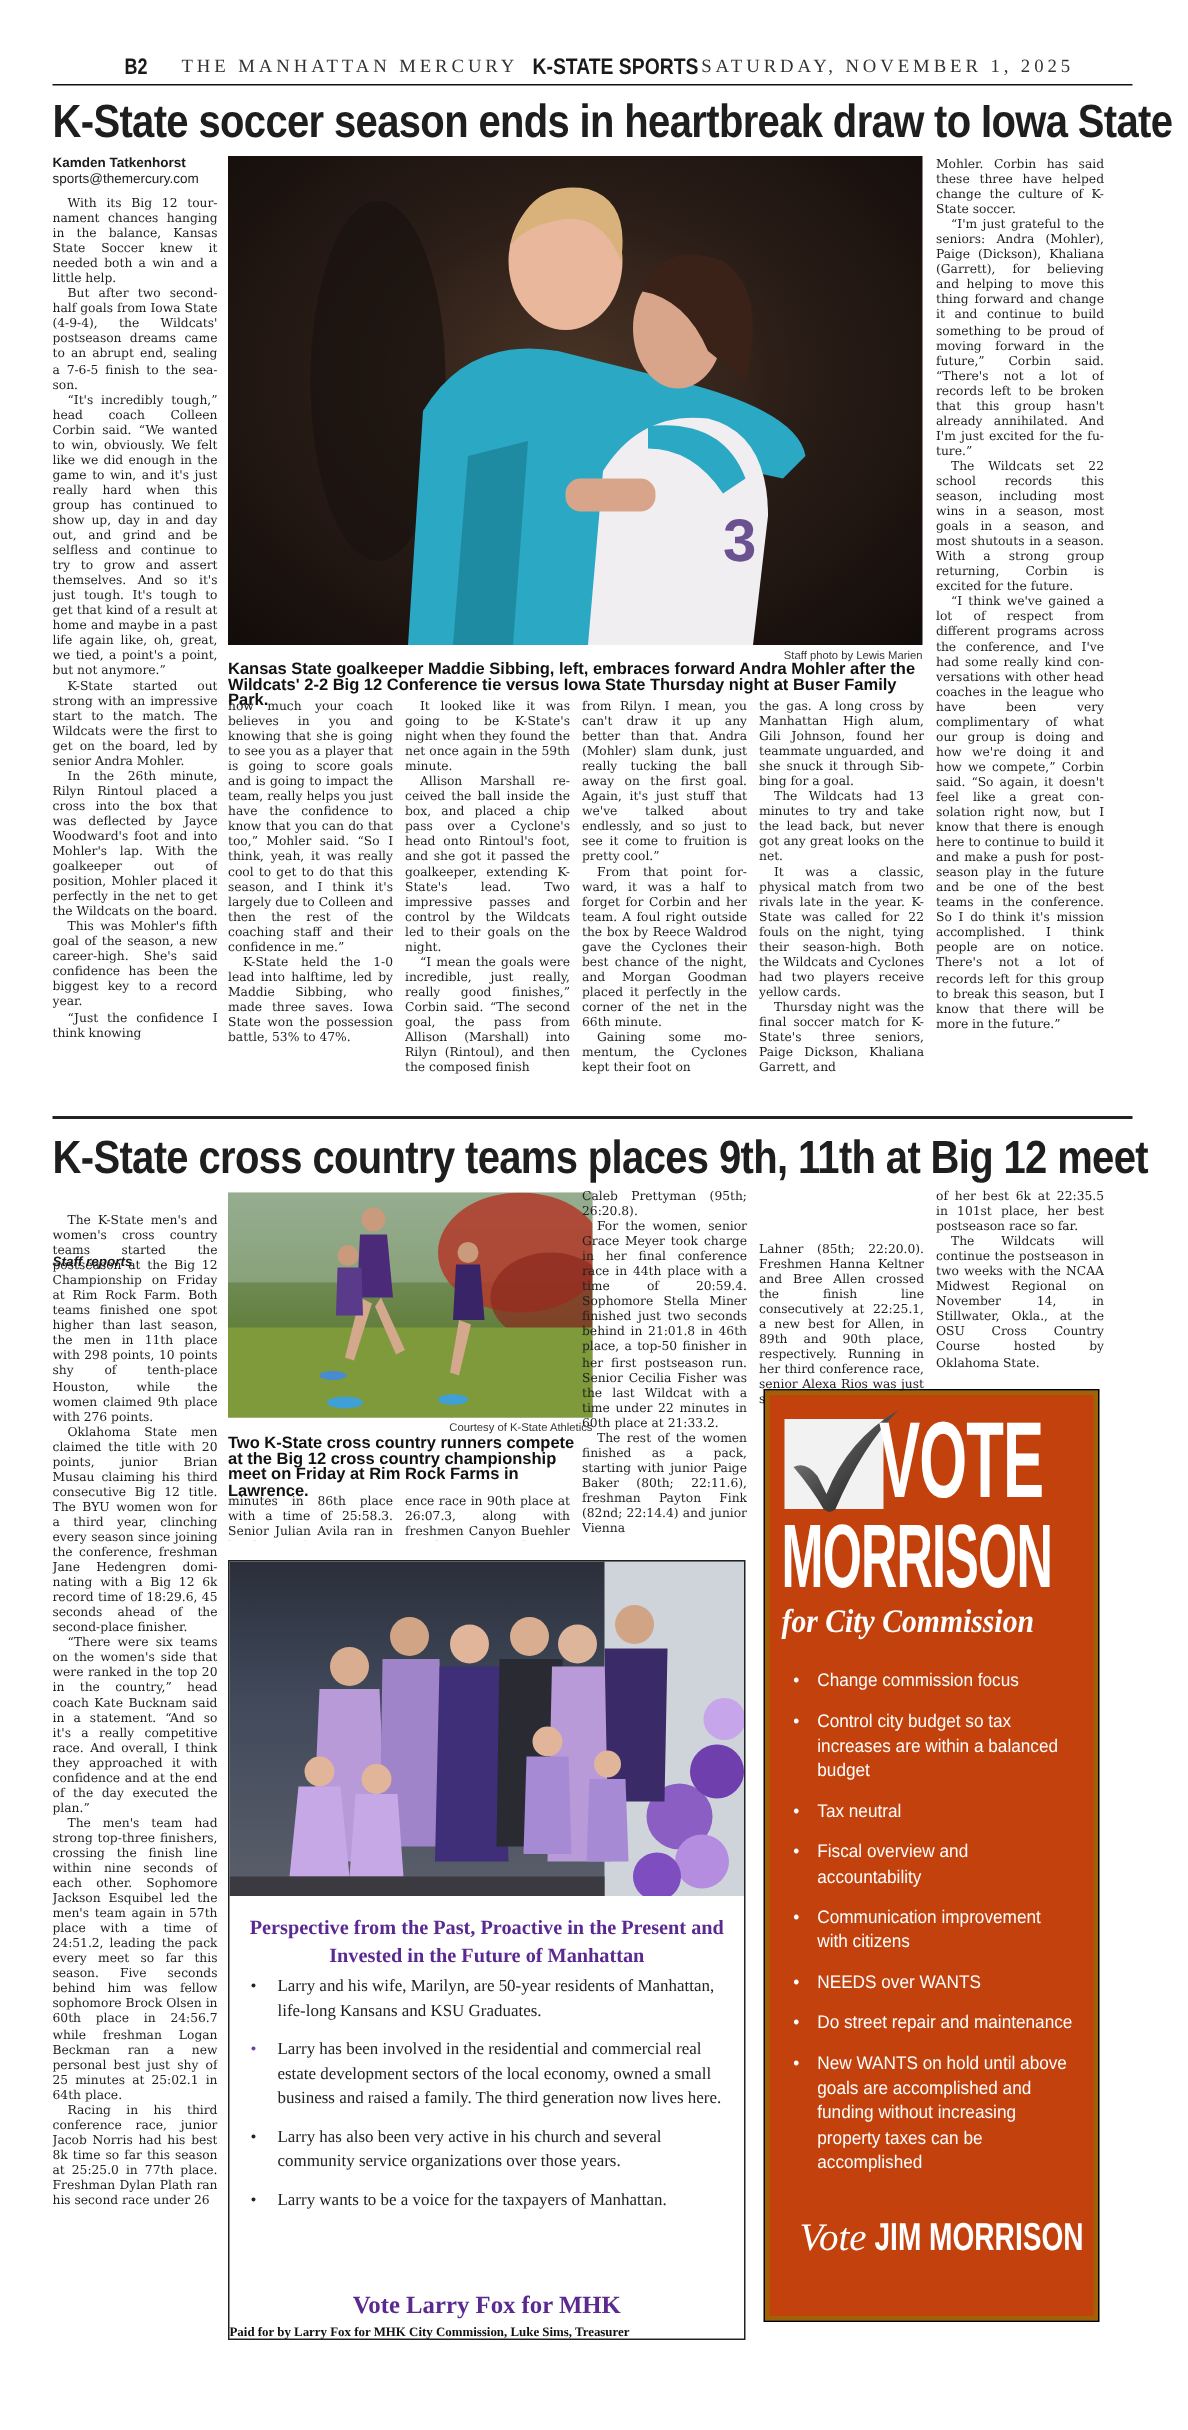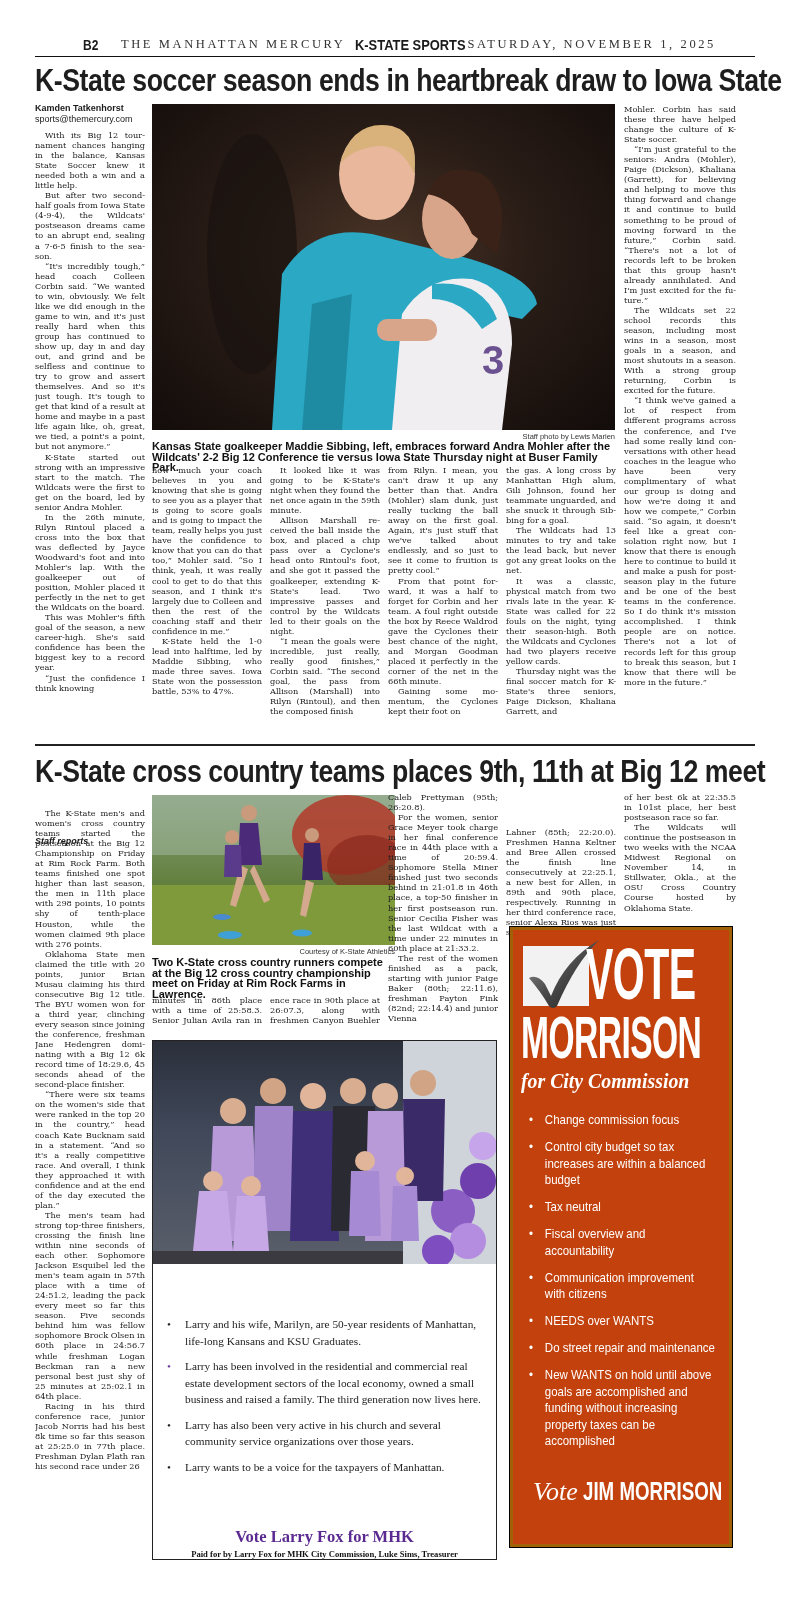--- a/index.html
+++ b/index.html
@@ -30,21 +30,21 @@
 
   
   .fox-ad { position: absolute; left: 152px; top: 1040px; width: 345px; height: 520px; border: 1px solid #222; background: #fff; }
   .fox-photo { position: absolute; left: 0; top: 0; width: 343px; height: 223px; overflow: hidden; }
   .fox-head { position: absolute; left: 0; top: 234px; width: 343px; text-align: center; font-family: "Liberation Serif", serif; font-weight: bold; font-size: 13.5px; line-height: 19px; color: #5b2a91; }
   .fox-list { position: absolute; left: 10px; top: 275px; width: 330px; list-style: none; font-family: "Liberation Serif", serif; font-size: 11.3px; line-height: 16.5px; color: #222; }
   .fox-list li { position: relative; padding-left: 22px; margin-bottom: 9px; }
   .fox-list li::before { content: "\2022"; position: absolute; left: 4px; top: 0; color: #222; }
   .fox-list li.purple::before { color: #6b3fa0; }
   .fox-vote { position: absolute; left: 0; top: 486px; width: 343px; text-align: center; font-family: "Liberation Serif", serif; font-weight: bold; font-size: 16.5px; color: #5b2a91; }
-  .fox-paid { position: absolute; left: 0; top: 508px; width: 343px; text-align: center; font-family: "Liberation Serif", serif; font-weight: bold; font-size: 8.6px; color: #111; }
+  .fox-paid { position: absolute; left: 0; top: 508px; width: 343px; text-align: left; font-family: "Liberation Serif", serif; font-weight: bold; font-size: 8.6px; color: #111; }
 
   
   .mor-ad { position: absolute; left: 510px; top: 927px; width: 222px; height: 620px; background: #c2410c; border: 3px solid #a16207; outline: 1.5px solid #000; color: #fff; }
   .mor-vote-row { position: absolute; left: 10px; top: 10px; width: 200px; height: 68px; }
   .mor-check-box { position: absolute; left: 0; top: 6px; width: 66px; height: 60px; background: #f2f2f2; }
   .mor-vote { position: absolute; left: 63px; top: -6px; font-family: "Liberation Sans", sans-serif; font-weight: bold; font-size: 72px; line-height: 80px; transform: scaleX(0.57); transform-origin: left top; letter-spacing: -1px; }
   .mor-name { position: absolute; left: 8px; top: 78px; font-family: "Liberation Sans", sans-serif; font-weight: bold; font-size: 60px; line-height: 60px; transform: scaleX(0.56); transform-origin: left top; letter-spacing: -1px; }
   .mor-for { position: absolute; left: 8px; top: 138px; font-family: "Liberation Serif", serif; font-style: italic; font-weight: bold; font-size: 22px; white-space: nowrap; transform: scaleX(0.9); transform-origin: left top; }
   .mor-list { position: absolute; left: 14px; top: 182px; width: 200px; list-style: none; font-family: "Liberation Sans", sans-serif; font-size: 12.2px; line-height: 16.5px; }
   .mor-list li { position: relative; padding-left: 19px; margin-bottom: 10.5px; transform: scaleX(0.94); transform-origin: left; }
@@ -218,20 +218,21 @@
       <path d="M46 150 L74 150 L80 210 L40 210 Z" fill="#c7a8e6"></path>
       <circle cx="98" cy="145" r="10" fill="#e0b59a"></circle>
       <path d="M84 155 L112 155 L116 210 L80 210 Z" fill="#c7a8e6"></path>
       <circle cx="212" cy="120" r="10" fill="#e0b59a"></circle>
       <path d="M198 130 L226 130 L228 195 L196 195 Z" fill="#a68ad4"></path>
       <circle cx="252" cy="135" r="9" fill="#e0b59a"></circle>
       <path d="M240 145 L264 145 L266 200 L238 200 Z" fill="#a68ad4"></path>
       <rect x="0" y="210" width="250" height="13" fill="#3a3a40"></rect>
     </svg>
   </div>
+  <div class="fox-head">Perspective from the Past, Proactive in the Present and Invested in the Future of Manhattan</div>
   <ul class="fox-list">
     <li>Larry and his wife, Marilyn, are 50-year residents of Manhattan, life-long Kansans and KSU Graduates.</li>
     <li class="purple">Larry has been involved in the residential and commercial real estate development sectors of the local economy, owned a small business and raised a family. The third generation now lives here.</li>
     <li>Larry has also been very active in his church and several community service organizations over those years.</li>
     <li>Larry wants to be a voice for the taxpayers of Manhattan.</li>
   </ul>
   <div class="fox-vote">Vote Larry Fox for MHK</div>
   <div class="fox-paid">Paid for by Larry Fox for MHK City Commission, Luke Sims, Treasurer</div>
 </div>
 

